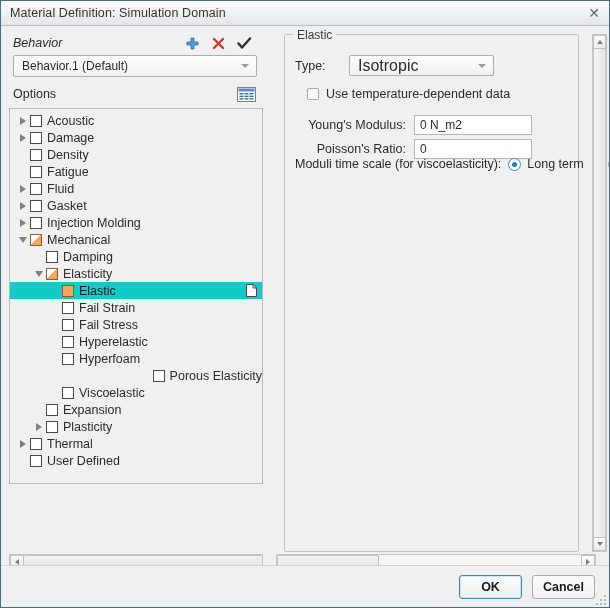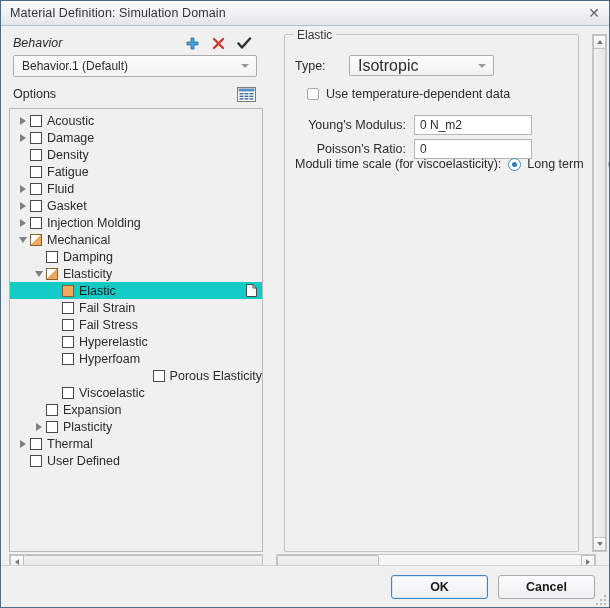--- a/index.html
+++ b/index.html
@@ -145,21 +145,21 @@
     cursor: pointer;
     display: flex;
     align-items: center;
     justify-content: center;
   }
 
   .tree-box {
     position: absolute;
     left: 8px; top: 82px;
     width: 254px;
-    height: 444px;
+    height: 376px;
     box-sizing: border-box;
     background: #f0f0f0;
     border: 1px solid #b9b9b9;
     overflow: hidden;
   }
   .tree-inner {
     position: relative;
     padding-top: 3px;
   }
   .tree-row {
@@ -464,21 +464,21 @@
     box-sizing: border-box;
     background: #f0f0f0;
     border-top: 1px solid #d2d2d2;
     display: flex;
     align-items: center;
     justify-content: flex-end;
     padding-right: 14px;
     position: relative;
   }
   .btn {
-    width: 97px;
+    width: 63px;
     height: 24px;
     box-sizing: border-box;
     font-family: "Liberation Sans", sans-serif;
     font-size: 12.5px;
     font-weight: bold;
     color: #1a1a1a;
     background: linear-gradient(to bottom, #fbfcfd, #eef0f2);
     border: 1px solid #a9a9a9;
     border-radius: 3px;
     margin-left: 10px;

